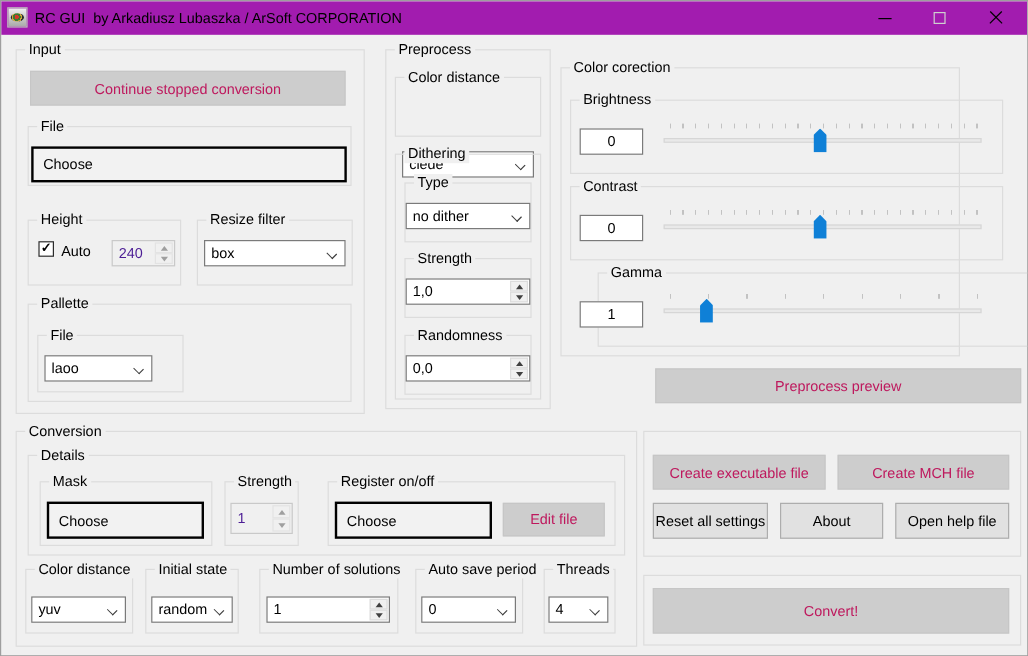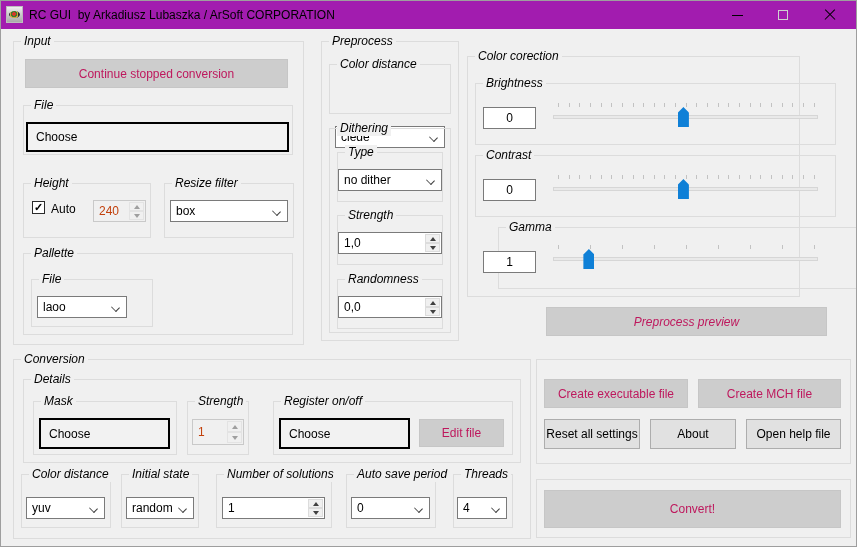--- a/index.html
+++ b/index.html
@@ -19,21 +19,21 @@
   .cap { position:absolute; top:0; width:45px; height:28px; }
   .cap-min { left:714px; } .cap-max { left:760px; } .cap-close { left:806px; }
   .minbar { position:absolute; left:17px; top:14px; width:11px; height:1px; background:#000; }
   .maxbox { position:absolute; left:17px; top:9px; width:10px; height:10px; border:1px solid #cfcfcf; }
   .xbar { position:absolute; left:16px; top:13px; width:14px; height:1.4px; background:#000; }
   .xbar.a { transform:rotate(45deg);} .xbar.b { transform:rotate(-45deg);}
 
   
   .group { position:absolute; border:1px solid #dcdcdc; }
   .glabel { position:absolute; top:-8px; left:7px; background:#f0f0f0; padding:0 3px;
-            line-height:15px; white-space:nowrap;font-style:italic; }
+            line-height:15px; white-space:nowrap; }
 
   
   .btn { position:absolute; background:#e1e1e1; border:1px solid #adadad;
          display:flex; align-items:center; justify-content:center; font-size:12px; cursor:default; }
   .btn.disabled { background:#cdcdcd; border-color:#c6c6c6; color:#be185d; }
   .btn.choose { background:#f2f2f2; border:2px solid #000; justify-content:flex-start; padding-left:8px; }
 
   
   .combo { position:absolute; background:#fff; border:1px solid #7a7a7a; height:22px;
            display:flex; align-items:center; padding-left:5px; }
@@ -45,21 +45,21 @@
   
   .spin { position:absolute; background:#fff; border:1px solid #7a7a7a; height:22px;
           display:flex; align-items:center; padding-left:5px; }
   .spin .arrows { position:absolute; right:1px; top:1px; bottom:1px; width:15px;
                   display:flex; flex-direction:column; }
   .spin .ar { flex:1; background:#f0f0f0; border:1px solid #dcdcdc; position:relative; }
   .tri-up, .tri-down { position:absolute; left:50%; top:50%; transform:translate(-50%,-50%);
                        width:0; height:0; border-left:3px solid transparent; border-right:3px solid transparent; }
   .tri-up { border-bottom:4px solid #404040; }
   .tri-down { border-top:4px solid #404040; }
-  .spin.disabled { background:#f0f0f0; border-color:#c9c9c9; color:#c2410c; }
+  .spin.disabled { background:#f0f0f0; border-color:#c9c9c9; color:#4c1d95; }
   .spin.disabled .ar { border-color:#e3e3e3; }
   .spin.disabled .tri-up { border-bottom-color:#9f9f9f; }
   .spin.disabled .tri-down { border-top-color:#9f9f9f; }
 
   
   .checkbox { position:absolute; width:13px; height:13px; background:#fff; border:1px solid #2b2b2b;
               display:flex; align-items:center; justify-content:center; font-size:11px; font-weight:bold; line-height:11px; }
 
   
   .valbox { position:absolute; background:#fff; border:1px solid #7a7a7a; width:53px; height:22px;
@@ -232,21 +232,21 @@
   </div>
   <div class="valbox" style="left:482px;top:250px;">
       <span>1</span>
     </div>
   <div class="slider" style="left:550px;top:242px;">
     <div class="ticks coarse"></div>
     <div class="track"></div>
     <div class="thumb" style="left: calc(12.5% - 1.375px);"></div>
   </div>
 
-  <div class="btn disabled" style="left:545px;top:306px;width:281px;height:29px;font-style:italic;">Preprocess preview</div>
+  <div class="btn disabled" style="left:545px;top:306px;width:305px;height:29px;">Preprocess preview</div>
 
   <div class="group" style="left:12px;top:358px;width:518px;height:180px;">
     <span class="glabel">Conversion</span>
   </div>
 
   <div class="group" style="left:22px;top:378px;width:498px;height:84px;">
     <span class="glabel">Details</span>
   </div>
 
   <div class="group" style="left:32px;top:400px;width:144px;height:54px;">

